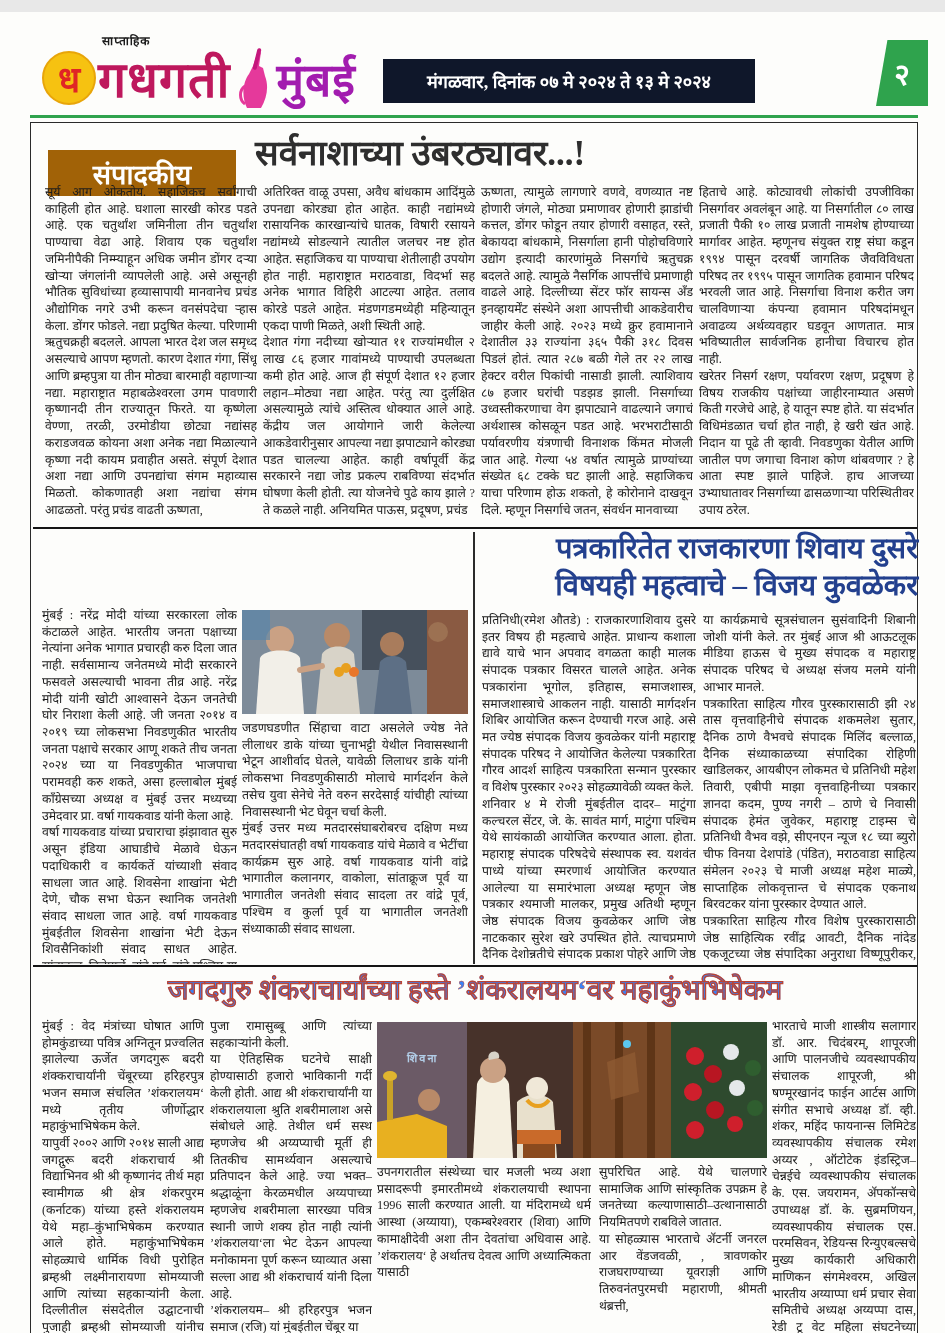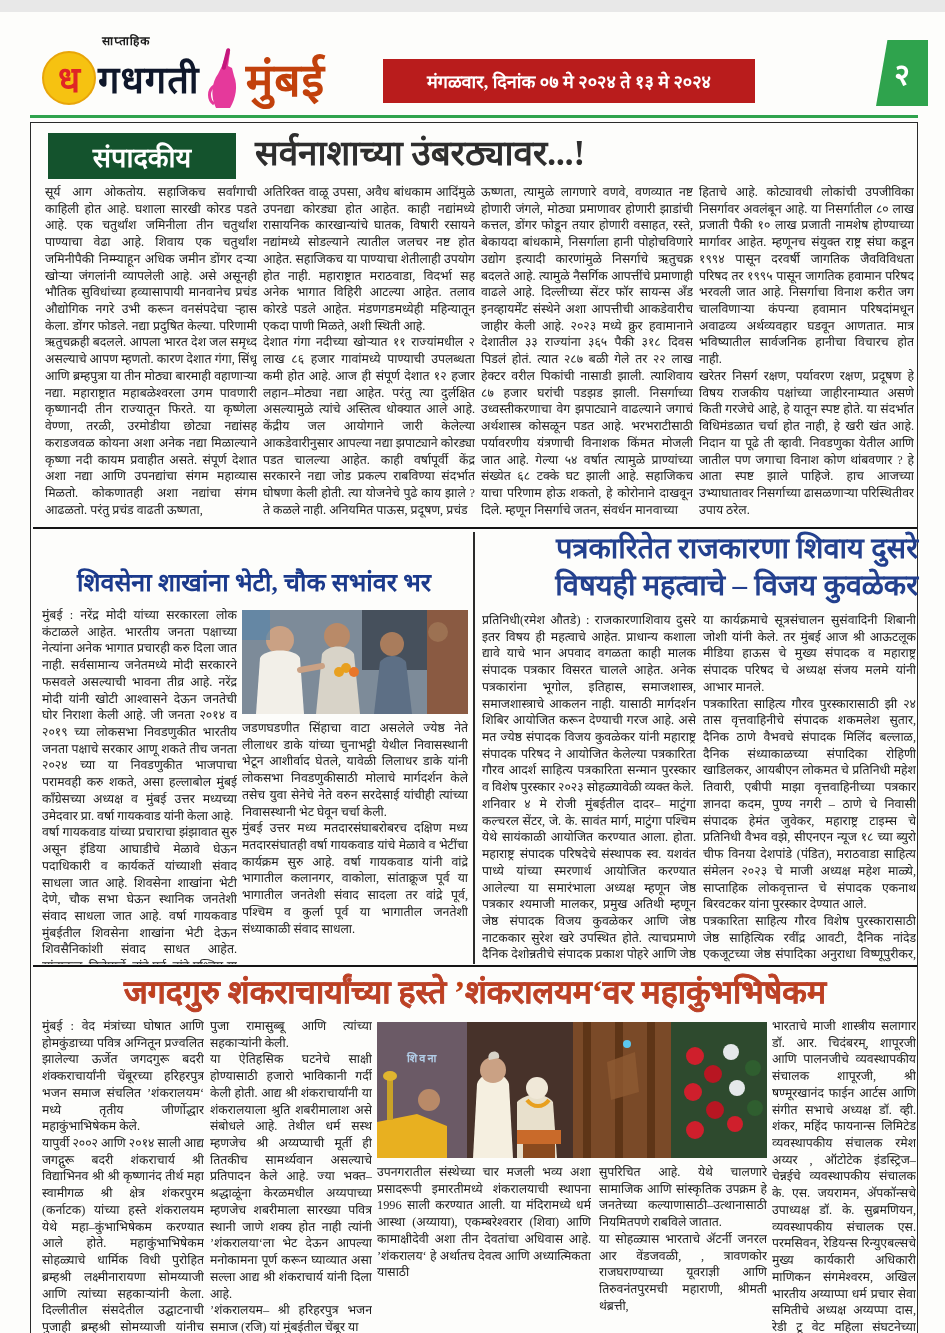--- a/index.html
+++ b/index.html
@@ -3,44 +3,44 @@
 <meta charset="utf-8">
 <style>
   * { margin:0; padding:0; box-sizing:border-box; }
   body { background:#e8e8e8; font-family:"Liberation Serif","DejaVu Serif",serif; }
   .page { position:relative; width:945px; height:1333px; background:#fdfdfb; margin:12px auto; overflow:hidden; }
 
   
   .tagline { position:absolute; left:102px; top:20px; font-size:12px; font-weight:bold; color:#1c1c1c; letter-spacing:1px; font-family:"Liberation Sans","DejaVu Sans",sans-serif; }
   .brand-row { position:absolute; left:42px; top:34px; height:64px; display:flex; align-items:center; }
   .dha-badge { width:54px; height:54px; border-radius:50%; background:#f6c211; color:#e02525; font-size:36px; font-weight:bold; display:flex; align-items:center; justify-content:center; border:2px solid #e8a50a; }
-  .brand-red { font-size:38px; font-weight:bold; color:#0f172a; letter-spacing:1px; margin-left:2px; }
+  .brand-red { font-size:50px; font-weight:bold; color:#be185d; letter-spacing:1px; margin-left:2px; }
   .fist-wrap { width:42px; height:64px; margin:0 2px; }
-  .brand-blue { font-size:46px; font-weight:bold; color:#c2410c; letter-spacing:1px; }
-  .date-box { position:absolute; left:383px; top:47px; width:372px; height:44px; background:#b91c1c; color:#ffffff; font-size:18px; font-weight:bold; display:flex; align-items:center; justify-content:center; }
+  .brand-blue { font-size:46px; font-weight:bold; color:#a21caf; letter-spacing:1px; }
+  .date-box { position:absolute; left:383px; top:47px; width:372px; height:44px; background:#0f172a; color:#ffffff; font-size:18px; font-weight:bold; display:flex; align-items:center; justify-content:center; }
   .pagenum-badge { position:absolute; left:876px; top:28px; width:52px; height:66px; background:#2fa34d; color:#fff; font-size:30px; font-weight:bold; display:flex; align-items:center; justify-content:center; clip-path:polygon(22% 0, 100% 0, 100% 100%, 0 100%); }
   .green-rule { position:absolute; left:30px; top:103px; width:888px; height:3px; background:#2fa34d; }
 
   .content-frame { position:absolute; left:30px; top:110px; width:888px; height:1220px; border:1.5px solid #2a2a2a; border-bottom:none; pointer-events:none; }
 
   
-  .ed-label { position:absolute; left:48px; top:121px; width:188px; height:46px; background:#14532d; color:#fff; font-size:27px; font-weight:bold; display:flex; align-items:center; justify-content:center; }
+  .ed-label { position:absolute; left:48px; top:138px; width:188px; height:46px; background:#a16207; color:#fff; font-size:27px; font-weight:bold; display:flex; align-items:center; justify-content:center; }
   .ed-headline { position:absolute; left:255px; top:116px; width:645px; text-align:left; font-size:35px; font-weight:bold; color:#2e2e2e; }
 
   .col { position:absolute; font-size:12.3px; line-height:1.36; text-align:justify; color:#1c1c1c; white-space:pre-line; overflow:hidden; }
   .ed-c { top:172px; height:341px; }
 
   .hrule { position:absolute; left:33px; width:884px; height:2px; background:#151515; }
   .vrule { position:absolute; width:2px; background:#2a2a2a; }
 
   
   .hl-red { position:absolute; text-align:center; color:#d6191f; font-weight:bold; font-size:28px; line-height:1.2; }
   .hl-blue-sub { position:absolute; text-align:center; color:#1b3a8c; font-weight:bold; font-size:25px; line-height:1.2; }
   .hl-navy { position:absolute; text-align:right; color:#23408e; font-weight:bold; font-size:29px; line-height:1.28; white-space:pre-line; }
-  .hl-bottom { position:absolute; text-align:center; color:#c2410c; font-weight:bold; font-size:32px; -webkit-text-stroke:0.4px #b43; }
+  .hl-bottom { position:absolute; text-align:center; color:#3b82f6; font-weight:bold; font-size:28px; -webkit-text-stroke:0.4px #b43; }
 
   .photo { position:absolute; overflow:hidden; background:#555; }
   .photo svg { display:block; }
   .photo-label { position:absolute; left:30px; top:28px; color:#bfe3ff; font-size:11px; letter-spacing:2px; opacity:.85; }
 </style>
 </head>
 <body>
 
 <div class="page">
 
@@ -69,21 +69,20 @@
   <div class="ed-headline">सर्वनाशाच्या उंबरठ्यावर...!</div>
   <div class="col ed-c" style="left:45px;width:212px;">सूर्य आग ओकतोय. सहाजिकच सर्वांगाची काहिली होत आहे. घशाला सारखी कोरड पडते आहे. एक चतुर्थांश जमिनीला तीन चतुर्थांश पाण्याचा वेढा आहे. शिवाय एक चतुर्थांश जमिनीपैकी निम्म्याहून अधिक जमीन डोंगर दऱ्या खोऱ्या जंगलांनी व्यापलेली आहे. असे असूनही भौतिक सुविधांच्या हव्यासापायी मानवानेच प्रचंड औद्योगिक नगरे उभी करून वनसंपदेचा ऱ्हास केला. डोंगर फोडले. नद्या प्रदुषित केल्या. परिणामी ऋतुचक्रही बदलले. आपला भारत देश जल समृध्द असल्याचे आपण म्हणतो. कारण देशात गंगा, सिंधू आणि ब्रम्हपुत्रा या तीन मोठ्या बारमाही वहाणाऱ्या नद्या. महाराष्ट्रात महाबळेश्वरला उगम पावणारी कृष्णानदी तीन राज्यातून फिरते. या कृष्णेला वेण्णा, तरळी, उरमोडीया छोट्या नद्यांसह कराडजवळ कोयना अशा अनेक नद्या मिळाल्याने कृष्णा नदी कायम प्रवाहीत असते. संपूर्ण देशात अशा नद्या आणि उपनद्यांचा संगम महाव्यास मिळतो. कोकणातही अशा नद्यांचा संगम आढळतो. परंतु प्रचंड वाढती ऊष्णता,</div>
   <div class="col ed-c" style="left:263px;width:212px;">अतिरिक्त वाळू उपसा, अवैध बांधकाम आदिंमुळे उपनद्या कोरड्या होत आहेत. काही नद्यांमध्ये रासायनिक कारखान्यांचे घातक, विषारी रसायने नद्यांमध्ये सोडल्याने त्यातील जलचर नष्ट होत आहेत. सहाजिकच या पाण्याचा शेतीलाही उपयोग होत नाही. महाराष्ट्रात मराठवाडा, विदर्भा सह अनेक भागात विहिरी आटल्या आहेत. तलाव कोरडे पडले आहेत. मंडणगडमध्येही महिन्यातून एकदा पाणी मिळते, अशी स्थिती आहे.
 देशात गंगा नदीच्या खोऱ्यात ११ राज्यांमधील २ लाख ८६ हजार गावांमध्ये पाण्याची उपलब्धता कमी होत आहे. आज ही संपूर्ण देशात १२ हजार लहान–मोठ्या नद्या आहेत. परंतु त्या दुर्लक्षित असल्यामुळे त्यांचे अस्तित्व धोक्यात आले आहे. केंद्रीय जल आयोगाने जारी केलेल्या आकडेवारीनुसार आपल्या नद्या झपाट्याने कोरड्या पडत चालल्या आहेत. काही वर्षापूर्वी केंद्र सरकारने नद्या जोड प्रकल्प राबविण्या संदर्भात घोषणा केली होती. त्या योजनेचे पुढे काय झाले ? ते कळले नाही. अनियमित पाऊस, प्रदूषण, प्रचंड</div>
   <div class="col ed-c" style="left:481px;width:212px;">ऊष्णता, त्यामुळे लागणारे वणवे, वणव्यात नष्ट होणारी जंगले, मोठ्या प्रमाणावर होणारी झाडांची कत्तल, डोंगर फोडून तयार होणारी वसाहत, रस्ते, बेकायदा बांधकामे, निसर्गाला हानी पोहोचविणारे उद्योग इत्यादी कारणांमुळे निसर्गाचे ऋतुचक्र बदलते आहे. त्यामुळे नैसर्गिक आपत्तींचे प्रमाणाही वाढले आहे. दिल्लीच्या सेंटर फॉर सायन्स अँड इनव्हायर्मेंट संस्थेने अशा आपत्तीची आकडेवारीच जाहीर केली आहे. २०२३ मध्ये क्रुर हवामानाने देशातील ३३ राज्यांना ३६५ पैकी ३१८ दिवस पिडलं होतं. त्यात २८७ बळी गेले तर २२ लाख हेक्टर वरील पिकांची नासाडी झाली. त्याशिवाय ८७ हजार घरांची पडझड झाली. निसर्गाच्या उध्वस्तीकरणाचा वेग झपाट्याने वाढल्याने जगाचं अर्थशास्त्र कोसळून पडत आहे. भरभराटीसाठी पर्यावरणीय यंत्रणाची विनाशक किंमत मोजली जात आहे. गेल्या ५४ वर्षात त्यामुळे प्राण्यांच्या संख्येत ६८ टक्के घट झाली आहे. सहाजिकच याचा परिणाम होऊ शकतो, हे कोरोनाने दाखवून दिले. म्हणून निसर्गाचे जतन, संवर्धन मानवाच्या</div>
   <div class="col ed-c" style="left:699px;width:215px;">हिताचे आहे. कोट्यावधी लोकांची उपजीविका निसर्गावर अवलंबून आहे. या निसर्गातील ८० लाख प्रजाती पैकी १० लाख प्रजाती नामशेष होण्याच्या मार्गावर आहेत. म्हणूनच संयुक्त राष्ट्र संघा कडून १९९४ पासून दरवर्षी जागतिक जैवविविधता परिषद तर १९९५ पासून जागतिक हवामान परिषद भरवली जात आहे. निसर्गाचा विनाश करीत जग चालविणाऱ्या कंपन्या हवामान परिषदांमधून अवाढव्य अर्थव्यवहार घडवून आणतात. मात्र भविष्यातील सार्वजनिक हानीचा विचारच होत नाही.
 खरेतर निसर्ग रक्षण, पर्यावरण रक्षण, प्रदूषण हे विषय राजकीय पक्षांच्या जाहीरनाम्यात असणे किती गरजेचे आहे, हे यातून स्पष्ट होते. या संदर्भात विधिमंडळात चर्चा होत नाही, हे खरी खंत आहे. निदान या पूढे ती व्हावी. निवडणुका येतील आणि जातील पण जगाचा विनाश कोण थांबवणार ? हे आता स्पष्ट झाले पाहिजे. हाच आजच्या उभ्याघातावर निसर्गाच्या ढासळणाऱ्या परिस्थितीवर उपाय ठरेल.</div>
 
   <div class="hrule" style="top:515px;"></div>
 
-  <div class="hl-blue-sub" style="left:38px;top:556px;width:432px;">शिवसेना शाखांना भेटी, चौक सभांवर भर</div>
 
   <div class="photo" style="left:242px;top:598px;width:226px;height:104px;">
     <svg width="226" height="104" viewBox="0 0 226 104">
       <rect width="226" height="104" fill="#7d8b99"></rect>
       <rect x="120" y="0" width="106" height="60" fill="#46505c"></rect>
       <rect x="185" y="0" width="41" height="104" fill="#8a5a42"></rect>
       <circle cx="38" cy="30" r="14" fill="#caa184"></circle>
       <path d="M14 104 L18 48 C22 38 54 38 58 48 L62 104 Z" fill="#f2efe8"></path>
       <circle cx="95" cy="26" r="13" fill="#b98a68"></circle>
       <path d="M74 104 L80 44 C86 34 106 34 112 44 L118 104 Z" fill="#d8d3c8"></path>

